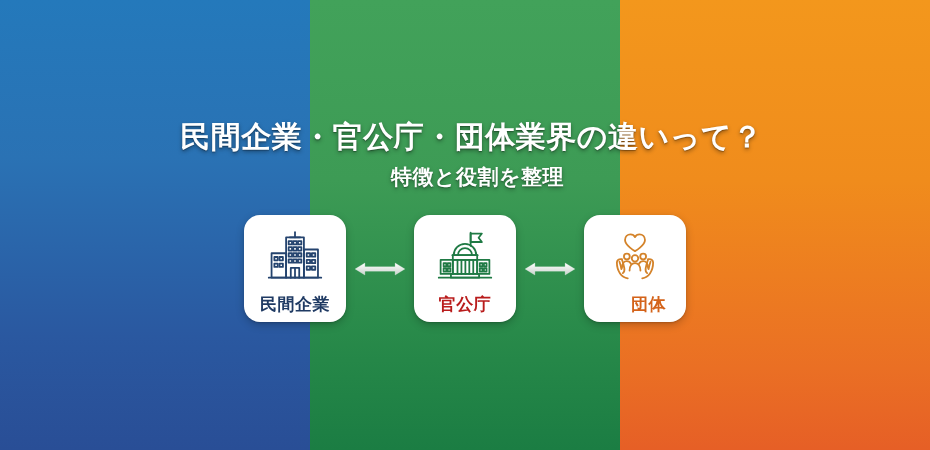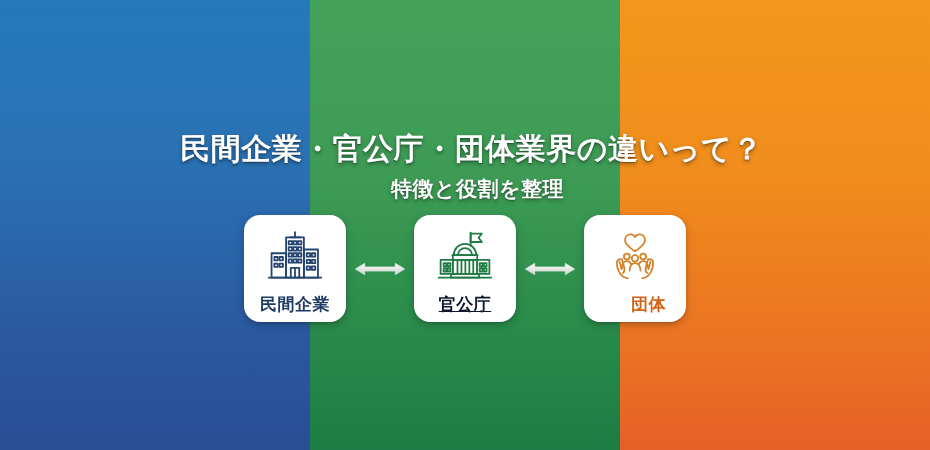--- a/index.html
+++ b/index.html
@@ -38,21 +38,21 @@
   .band-orange {
     width: 310px;
     background: linear-gradient(180deg, #f3971c 0%, #f08c1c 40%, #ea6f24 82%, #e65f26 100%);
   }
 
   
   .text-block {
     position: absolute;
     left: 0;
     right: 0;
-    top: 130px;
+    top: 118px;
     text-align: center;
     z-index: 3;
     padding-left: 13px;
   }
   .title {
     margin: 0;
     color: #ffffff;
     font-size: 30px;
     font-weight: 700;
     letter-spacing: 0.5px;
@@ -105,21 +105,21 @@
     display: block;
   }
   .card-label {
     margin-top: 10px;
     font-size: 17px;
     font-weight: 700;
     letter-spacing: 0.5px;
     line-height: 1;
   }
   .label-corp   { color: #1f3a63; }
-  .label-gov    { color: #0f172a; text-decoration: underline; }
+  .label-gov    { color: #b91c1c; }
   .label-org    { color: #d4631a; padding-left: 27px; }
 
   .connector {
     width: 68px;
     display: flex;
     align-items: center;
     justify-content: center;
   }
   .connector svg { display: block; }
 </style>

